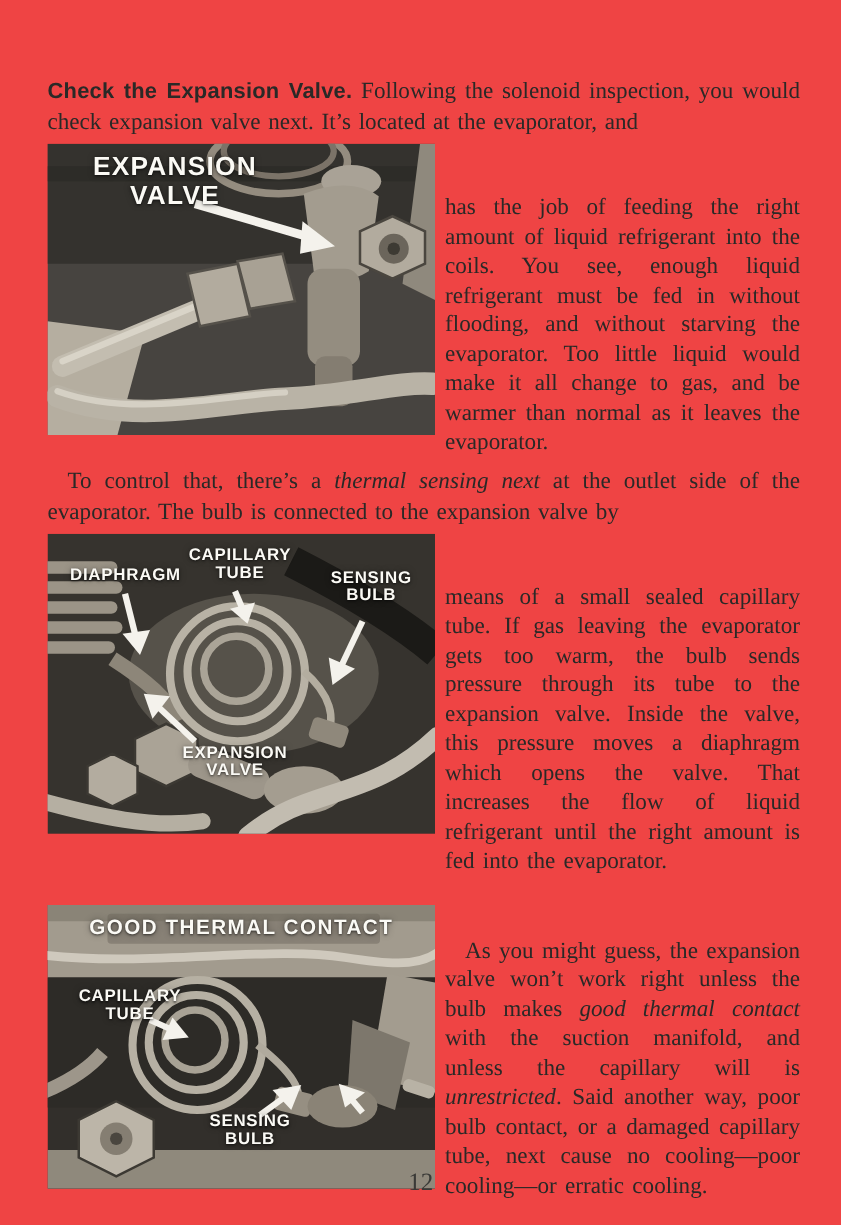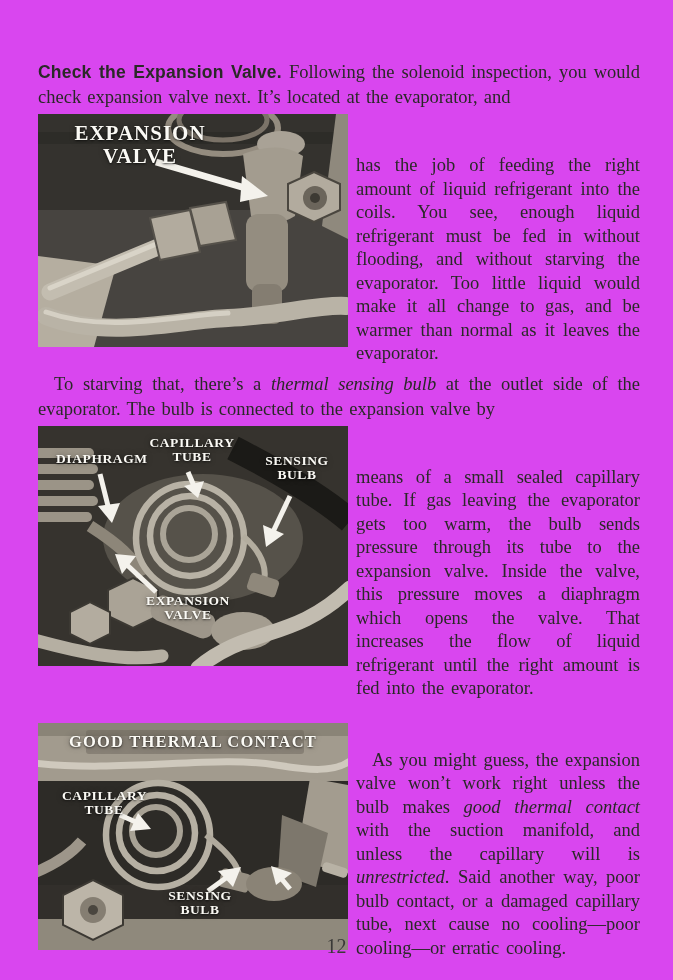--- a/index.html
+++ b/index.html
@@ -1,36 +1,36 @@
 <!DOCTYPE html>
 <html><head>
 <meta charset="utf-8">
 <style>
   html,body{margin:0;padding:0;}
   .page{
     position:relative; width:673px; height:980px; overflow:hidden;
-    background:#d946ef; color:#2a2927;
+    background:#ef4444; color:#2a2927;
     font-family:"Liberation Serif", serif;
   }
   .content{position:absolute; left:38px; top:60px; width:602px;}
   p{margin:0;}
   .bodytext{font-size:18.5px; line-height:25px; text-align:justify; word-spacing:1.5px;}
   .lead{font-family:"Liberation Sans", sans-serif; font-weight:700; font-size:17.5px; letter-spacing:.2px;}
   .row{display:flex; align-items:flex-start; gap:8px;}
   .row .col{flex:1; font-size:18.5px; line-height:23.5px; text-align:justify; word-spacing:2px;margin-top:40px;}
   .indent{text-indent:16px;}
   .mid-para{margin-top:6px;}
   .row1{margin-top:4px;}
   .row2{margin-top:4px;}
   .row3{margin-top:8px;}
   .photo{position:relative; width:310px; flex:0 0 310px; margin:0; box-shadow:inset 0 0 0 1px rgba(40,38,34,.4);}
   .photo svg{display:block;}
   .fig1{height:233px;} .fig2{height:240px;} .fig3{height:227px; margin-top:14px;}
   .lbl{
-    position:absolute; color:#fbfaf5; font-family:Liberation Serif, serif;
+    position:absolute; color:#fbfaf5; font-family:Liberation Sans, sans-serif;
     font-weight:700; white-space:pre-line; text-align:center; line-height:1.08;
     letter-spacing:.6px; text-shadow:0 1px 2px rgba(0,0,0,.6), 0 0 6px rgba(0,0,0,.35);
   }
   .lbl-big{font-size:21px; letter-spacing:1px;}
   .lbl-sm{font-size:13.5px;}
   .lbl-title{font-size:16.5px; letter-spacing:1.2px;}
   .f1-valve{left:22px; top:8px; width:160px;}
   .f2-diaphragm{left:18px; top:26px;}
   .f2-captube{left:108px; top:10px; width:92px;}
   .f2-sensbulb{left:222px; top:28px; width:74px;}
@@ -80,21 +80,21 @@
             <line x1="118" y1="48" x2="214" y2="76" stroke="#f4f2ec" stroke-width="7"></line>
             <polygon points="230,82 204,62 202,88" fill="#f4f2ec"></polygon>
           </g>
         </svg>
         <span class="lbl lbl-big f1-valve">EXPANSION
 VALVE</span>
       </figure>
       <p class="col">has the job of feeding the right amount of liquid refrigerant into the coils. You see, enough liquid refrigerant must be fed in without flooding, and without starving the evaporator. Too little liquid would make it all change to gas, and be warmer than normal as it leaves the evaporator.</p>
     </div>
 
-    <p class="bodytext mid-para indent"><span>To starving that, there’s a </span><i>thermal sensing bulb</i><span> at the outlet side of the evaporator. The bulb is connected to the expansion valve by</span></p>
+    <p class="bodytext mid-para indent"><span>To control that, there’s a </span><i>thermal sensing next</i><span> at the outlet side of the evaporator. The bulb is connected to the expansion valve by</span></p>
 
     <div class="row row2">
       <figure class="photo fig2">
         <svg width="310" height="240" viewBox="0 0 310 240">
           <rect width="310" height="240" fill="#36332e"></rect>
           <ellipse cx="165" cy="112" rx="100" ry="64" fill="#56524a"></ellipse>
           <path d="M195,22 C240,45 285,72 312,95" stroke="#1b1a17" stroke-width="25" fill="none"></path>
           <g fill="#9b9487">
             <rect x="-6" y="22" width="62" height="10" rx="5"></rect>
             <rect x="-6" y="38" width="66" height="10" rx="5"></rect>

